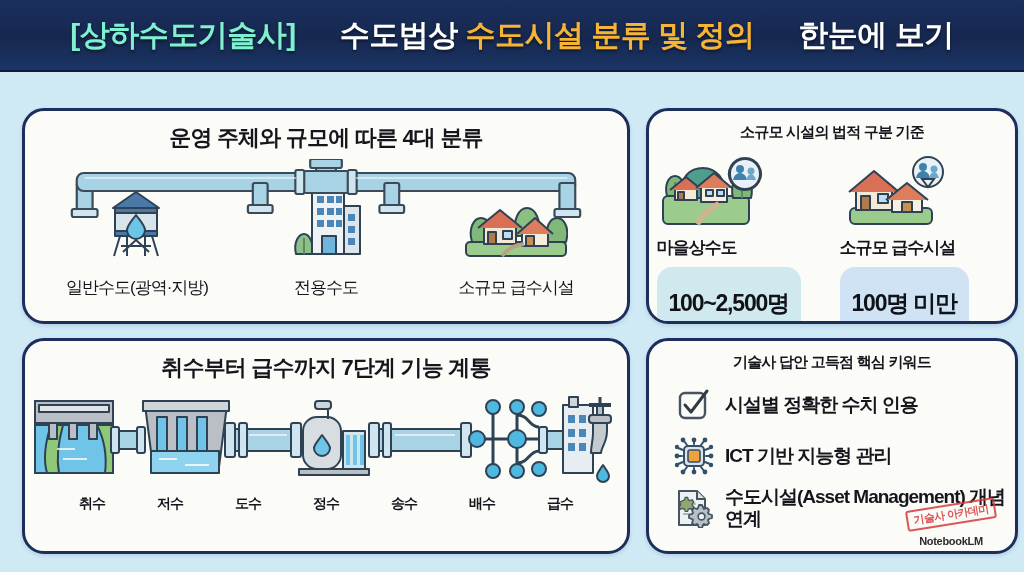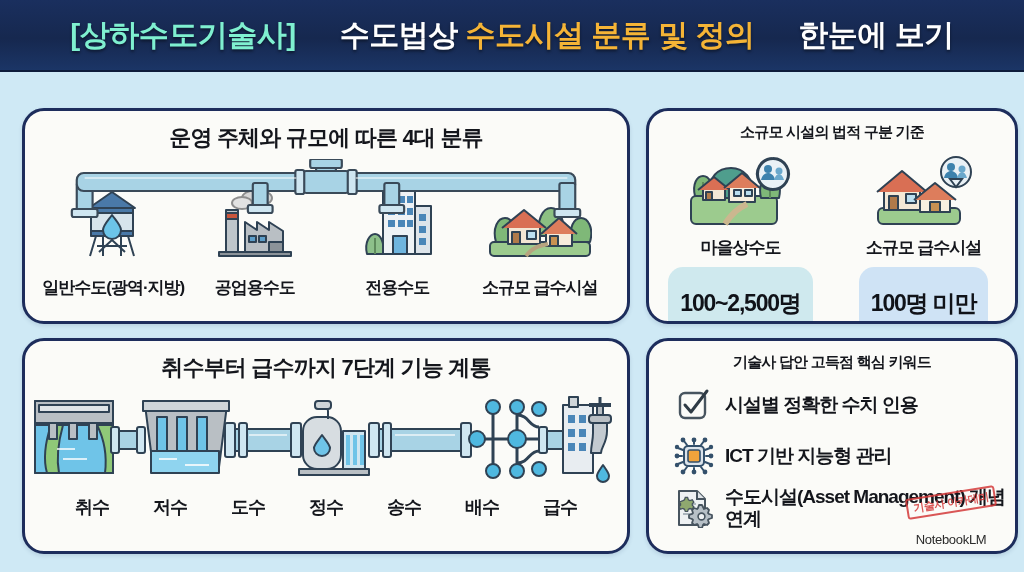--- a/index.html
+++ b/index.html
@@ -64,27 +64,27 @@
 
   
   .pipe-wrap { position: relative; height: 64px; margin: 6px 30px 0 30px; }
   .icon-row {
     display: flex; align-items: flex-end; justify-content: space-around;
     margin: 0 16px; height: 76px;
   }
   .icon-cell { width: 140px; text-align: center; }
   .icon-cell .glyph { height: 72px; display:flex; align-items:flex-end; justify-content:center; }
   .cat-label {
-    font-size: 17px; font-weight: bold; color: #14161c;
+    font-size: 17px; font-weight: normal; color: #14161c;
     letter-spacing: -1px; margin-top: 18px; white-space: nowrap;
   }
 
   
   .crit-row { display: flex; justify-content: space-around; margin-top: 10px; }
-  .crit-cell { width: 168px; text-align: center; }
+  .crit-cell { width: 168px; text-align: left; }
   .crit-name {
     font-size: 17px; font-weight: bold; color: #14161c;
     letter-spacing: -1px; margin-top: 2px;
   }
   .pill {
     display: inline-block;
     margin-top: 8px;
     padding: 21px 12px;
     border-radius: 15px;
     font-size: 23px; font-weight: bold;
@@ -93,21 +93,21 @@
   }
 
   
   .stage-svg-wrap { margin-top: 4px; }
   .stage-labels {
     display: flex; justify-content: space-between;
     margin: 0 22px; padding: 0 6px;
   }
   .stage-label {
     flex: 1; text-align: center;
-    font-size: 18px; font-weight: bold;
+    font-size: 14px; font-weight: bold;
     color: #14161c; letter-spacing: -1px;
   }
 
   
   .kw-list { margin: 12px 0 16px 22px; }
   .kw-item { display: flex; align-items: center; margin-bottom: 9px; }
   .kw-ico { width: 46px; height: 42px; flex: 0 0 46px; display:flex; align-items:center; justify-content:center;}
   .kw-text {
     font-size: 19px; font-weight: bold; color: #14161c;
     letter-spacing: -1px; line-height: 1.15; margin-left: 8px;
@@ -115,22 +115,22 @@
 
   
   .wm { position: absolute; right: 8px; bottom: 4px; width: 112px; text-align: center; }
   .wm-stamp {
     color: #d43a3a; border: 2px solid #d43a3a; border-radius: 3px;
     font-size: 11px; font-weight: bold; letter-spacing: -0.5px;
     padding: 1px 5px; display: inline-block;
     transform: rotate(-9deg); opacity: .85;
   }
   .wm-brand {
-    font-size: 13px; color: #2b2b2b; font-weight: normal;
-    margin-top: 19px; letter-spacing: -0.3px;
+    font-size: 11px; color: #2b2b2b; font-weight: bold;
+    margin-top: 10px; letter-spacing: -0.3px;
   }
 </style>
 </head>
 <body>
 
 <div class="header">
   <div class="header-title">
     <span class="t-cyan">[상하수도기술사]</span><span class="t-white"> 수도법상 </span><span class="t-amber">수도시설 분류 및 정의</span><span class="t-white"> 한눈에 보기</span>
   </div>
 </div>
@@ -189,38 +189,20 @@
               <path d="M33 29 c6 8 9 11 9 15 a9 9 0 0 1 -18 0 c0 -4 3 -7 9 -15 z" fill="#6cc4e8"></path>
               <path d="M17 50 L11 70 M49 50 L55 70 M24 50 L24 70 M42 50 L42 70" fill="none"></path>
               <path d="M18 60 L48 60" fill="none"></path>
               <path d="M20 66 L33 54 L46 66" fill="none"></path>
             </g>
           </svg>
         </div>
         <div class="cat-label">일반수도(광역·지방)</div>
       </div>
 
-      <div class="icon-cell">
-        <div class="glyph">
-          <svg width="84" height="72" viewBox="0 0 84 72">
-            <g stroke="#2f4254" stroke-width="2" stroke-linejoin="round">
-              <ellipse cx="44" cy="12" rx="15" ry="8" fill="#d6d6d6" stroke="#8e8e8e"></ellipse>
-              <ellipse cx="29" cy="17" rx="10" ry="6" fill="#e2e2e2" stroke="#8e8e8e"></ellipse>
-              <rect x="13" y="24" width="12" height="44" fill="#bfc6cb"></rect>
-              <rect x="13" y="27" width="12" height="6" fill="#c8553d"></rect>
-              <path d="M32 68 V36 l12 8 V36 l12 8 V36 l14 9 v23 z" fill="#b9bfc4"></path>
-              <rect x="56" y="56" width="14" height="12" fill="#8c9399"></rect>
-              <rect x="36" y="50" width="7" height="6" fill="#5d9ec9"></rect>
-              <rect x="46" y="50" width="7" height="6" fill="#5d9ec9"></rect>
-              <rect x="6" y="66" width="72" height="4" fill="#8c9399"></rect>
-            </g>
-          </svg>
-        </div>
-        <div class="cat-label">공업용수도</div>
-      </div>
 
       <div class="icon-cell">
         <div class="glyph">
           <svg width="80" height="74" viewBox="0 0 80 74">
             <g stroke="#2f4254" stroke-width="2" stroke-linejoin="round">
               <path d="M10 70 c-3 -12 3 -20 8 -20 c5 0 10 8 8 20 z" fill="#8dc08a"></path>
               <line x1="18" y1="70" x2="18" y2="54" stroke="#5e8a5c"></line>
               <rect x="26" y="4" width="32" height="66" fill="#eef2f5"></rect>
               <rect x="58" y="22" width="16" height="48" fill="#dde4ea"></rect>
               <g fill="#4a86b8" stroke="none">

